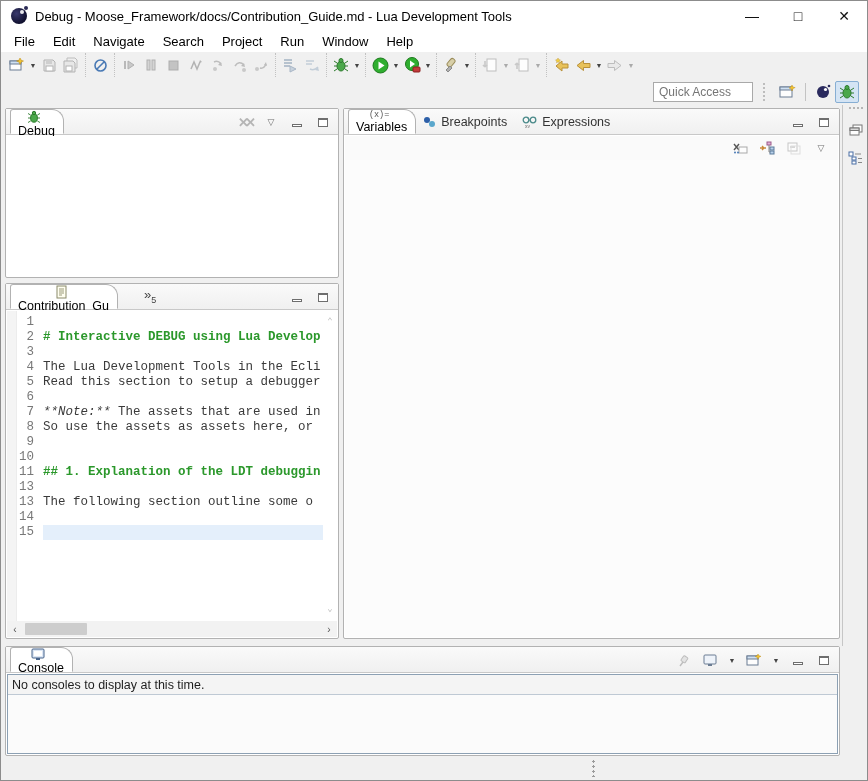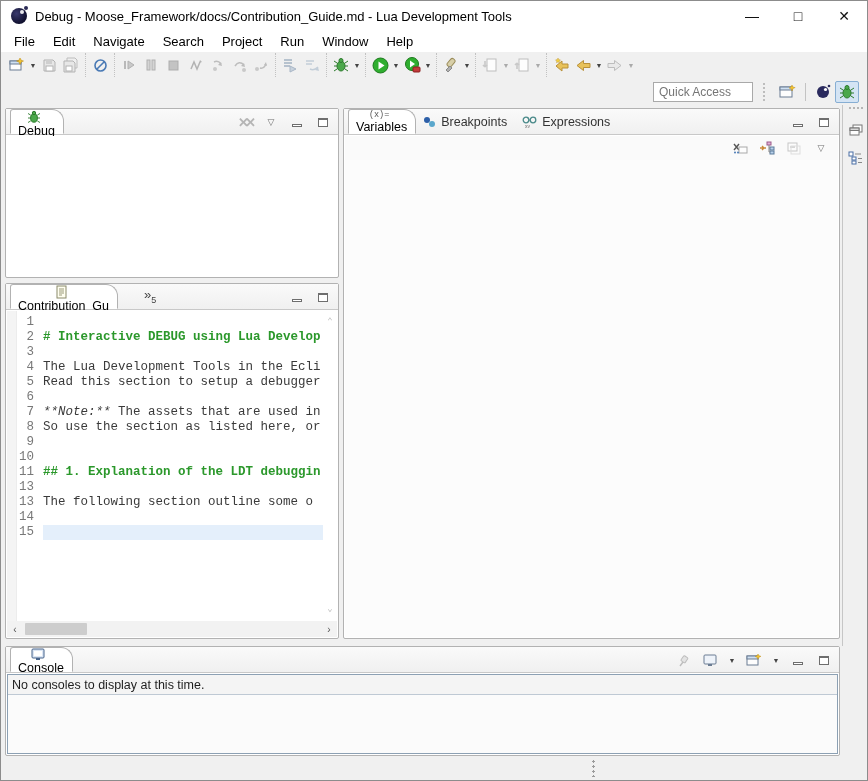--- a/index.html
+++ b/index.html
@@ -437,21 +437,21 @@
   <div class="code-wrap">
     <div class="annot-ruler"></div>
     <div class="code-lines">
         <div class="code-row"><span class="lnum">1</span><span class="ltext"></span></div>
         <div class="code-row"><span class="lnum">2</span><span class="ltext"><span class="md-heading"># Interactive DEBUG using Lua Develop</span></span></div>
         <div class="code-row"><span class="lnum">3</span><span class="ltext"></span></div>
         <div class="code-row"><span class="lnum">4</span><span class="ltext"><span class="plain">The Lua Development Tools in the Ecli</span></span></div>
         <div class="code-row"><span class="lnum">5</span><span class="ltext"><span class="plain">Read this section to setup a debugger</span></span></div>
         <div class="code-row"><span class="lnum">6</span><span class="ltext"></span></div>
         <div class="code-row"><span class="lnum">7</span><span class="ltext"><span class="italic">**Note:**</span><span class="plain"> The assets that are used in</span></span></div>
-        <div class="code-row"><span class="lnum">8</span><span class="ltext"><span class="plain">So use the section as listed here, or </span></span></div>
+        <div class="code-row"><span class="lnum">8</span><span class="ltext"><span class="plain">So use the assets as assets here, or </span></span></div>
         <div class="code-row"><span class="lnum">9</span><span class="ltext"></span></div>
         <div class="code-row"><span class="lnum">10</span><span class="ltext"></span></div>
         <div class="code-row"><span class="lnum">11</span><span class="ltext"><span class="md-heading">## 1. Explanation of the LDT debuggin</span></span></div>
         <div class="code-row"><span class="lnum">13</span><span class="ltext"></span></div>
         <div class="code-row"><span class="lnum">13</span><span class="ltext"><span class="plain">The following section outline some o</span></span></div>
         <div class="code-row"><span class="lnum">14</span><span class="ltext"></span></div>
         <div class="code-row current"><span class="lnum">15</span><span class="ltext"></span></div>
       </div>
     <div class="vscroll">
       <span>⌃</span>

